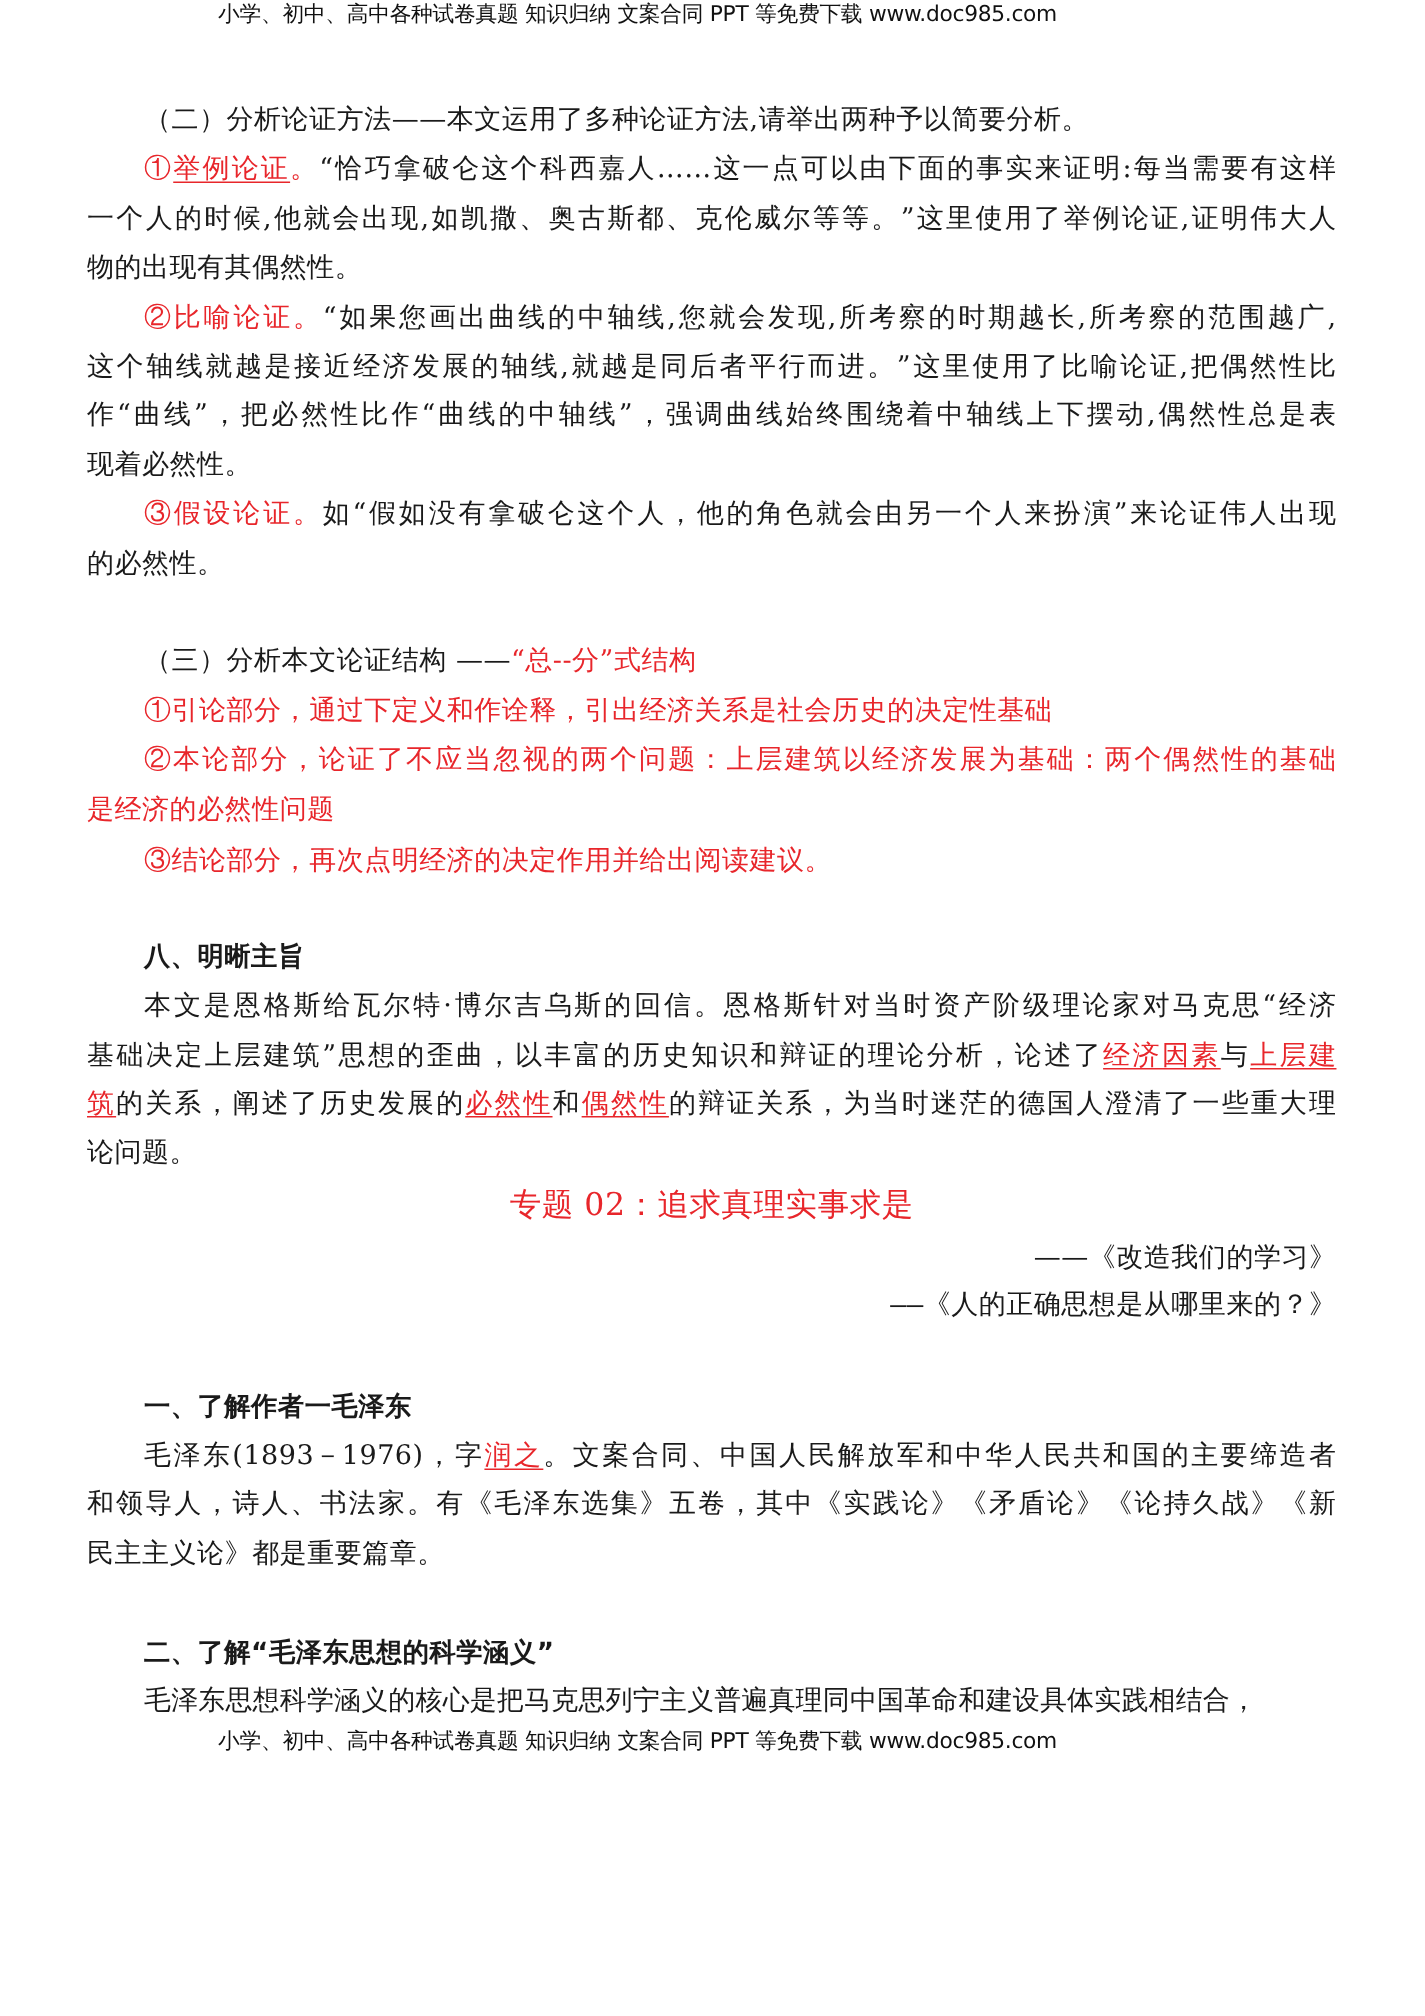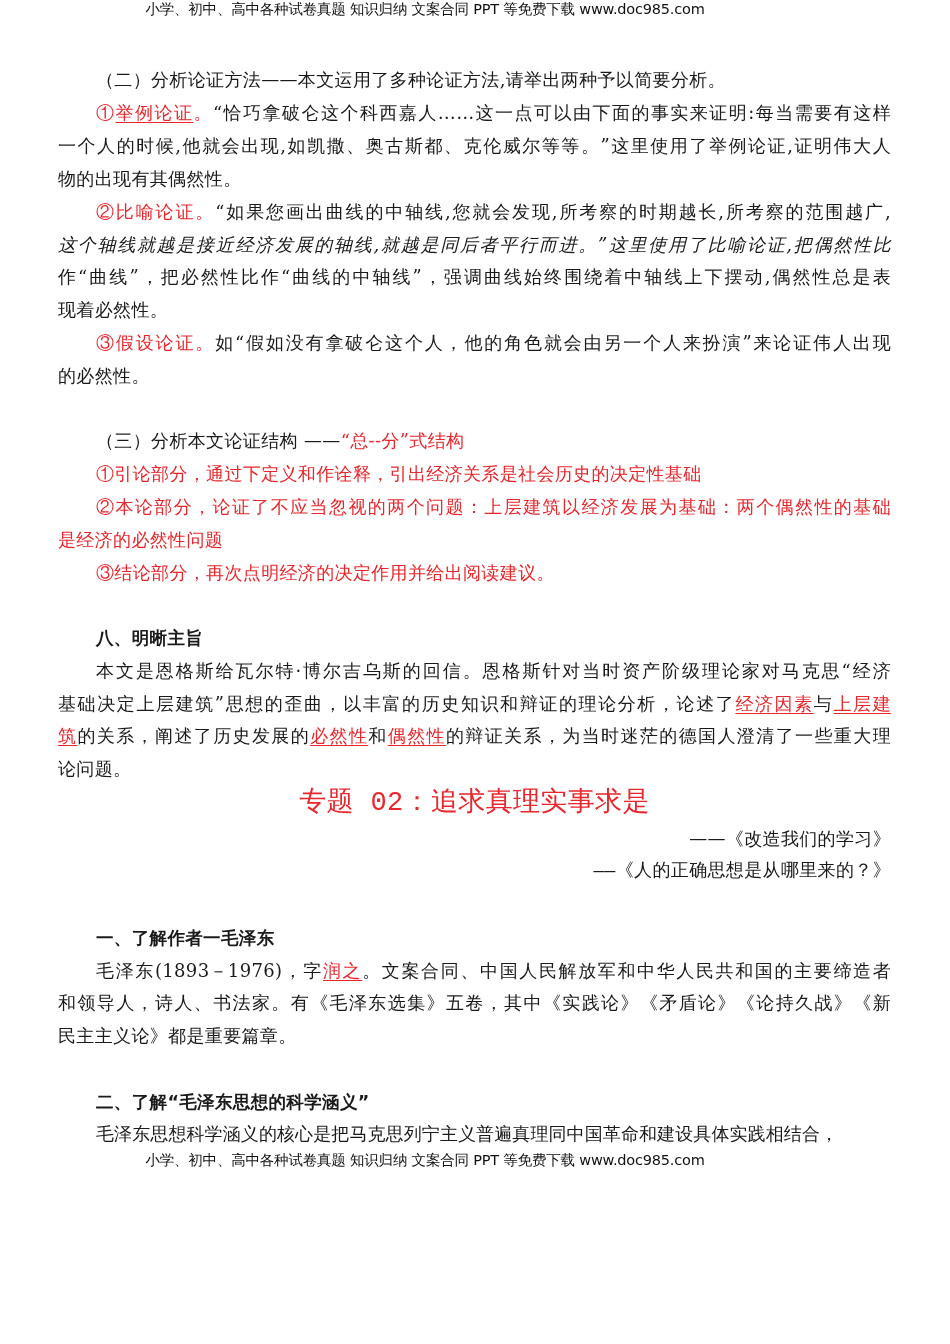--- a/index.html
+++ b/index.html
@@ -23,41 +23,41 @@
       font-size: 18px; line-height: 24px; white-space: nowrap;
       letter-spacing: 0.35px;
     }
     .indent { padding-left: 38px; box-sizing: border-box; }
     .justify { text-align: justify; text-align-last: justify; white-space: normal; }
     .red { color: #e8262b; }
     .ul { text-decoration: underline; text-decoration-color: #e8262b; text-underline-offset: 3px; }
     .bold { font-family: "DejaVu Sans", "Liberation Sans", sans-serif; font-weight: bold; font-size: 17.5px; }
     .center { text-align: center; }
     .right { text-align: right; }
-    .title { font-size: 27px; line-height: 28px; font-family: Liberation Mono, monospace; }
+    .title { font-size: 21px; line-height: 28px; }
   </style>
 </head>
 <body>
 
 <div class="header-bar">小学、初中、高中各种试卷真题 知识归纳 文案合同 PPT 等免费下载   www.doc985.com</div>
 
 <div class="page">
 
   <div class="line indent" style="top:68px;">（二）分析论证方法——本文运用了多种论证方法,请举出两种予以简要分析。</div>
 
   <div class="line indent justify" style="top:101px;">
     <span class="red">①</span><span class="red ul">举例论证</span><span class="red">。</span><span>“恰巧拿破仑这个科西嘉人……这一点可以由下面的事实来证明:每当需要有这样</span>
   </div>
   <div class="line justify" style="top:134px;">一个人的时候,他就会出现,如凯撒、奥古斯都、克伦威尔等等。”这里使用了举例论证,证明伟大人</div>
   <div class="line" style="top:167px;">物的出现有其偶然性。</div>
 
   <div class="line indent justify" style="top:200px;">
     <span class="red">②比喻论证。</span><span>“如果您画出曲线的中轴线,您就会发现,所考察的时期越长,所考察的范围越广,</span>
   </div>
-  <div class="line justify" style="top:233px;font-style:italic;">这个轴线就越是接近经济发展的轴线,就越是同后者平行而进。”这里使用了比喻论证,把偶然性比</div>
+  <div class="line justify" style="top:233px;">这个轴线就越是接近经济发展的轴线,就越是同后者平行而进。”这里使用了比喻论证,把偶然性比</div>
   <div class="line justify" style="top:265px;">作“曲线”，把必然性比作“曲线的中轴线”，强调曲线始终围绕着中轴线上下摆动,偶然性总是表</div>
   <div class="line" style="top:298px;">现着必然性。</div>
 
   <div class="line indent justify" style="top:331px;">
     <span class="red">③假设论证。</span><span>如“假如没有拿破仑这个人，他的角色就会由另一个人来扮演”来论证伟人出现</span>
   </div>
   <div class="line" style="top:364px;">的必然性。</div>
 
   <div class="line indent" style="top:429px;">
     <span>（三）分析本文论证结构 ——</span><span class="red">“总--分”式结构</span>

